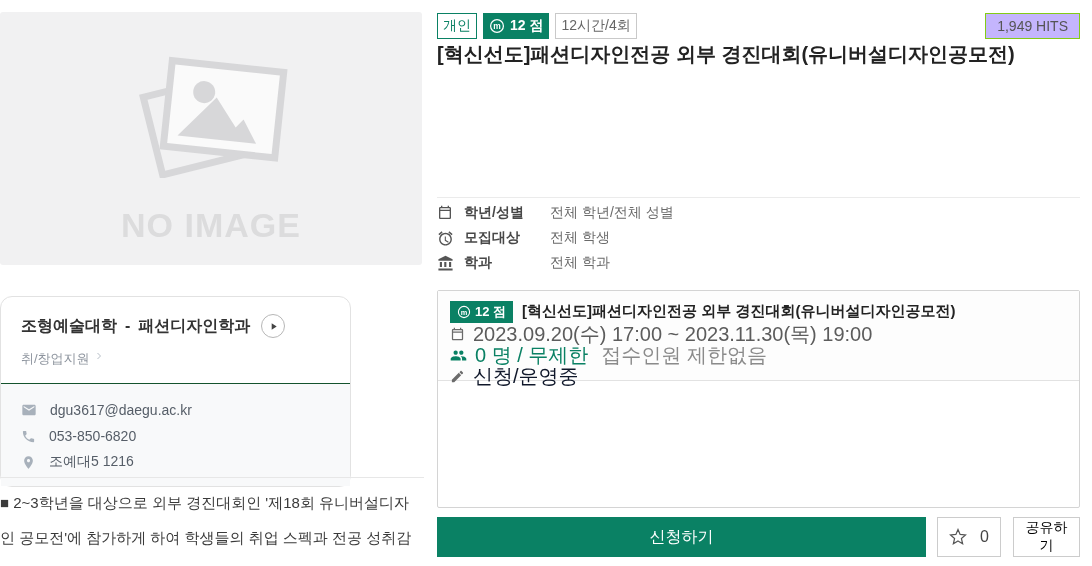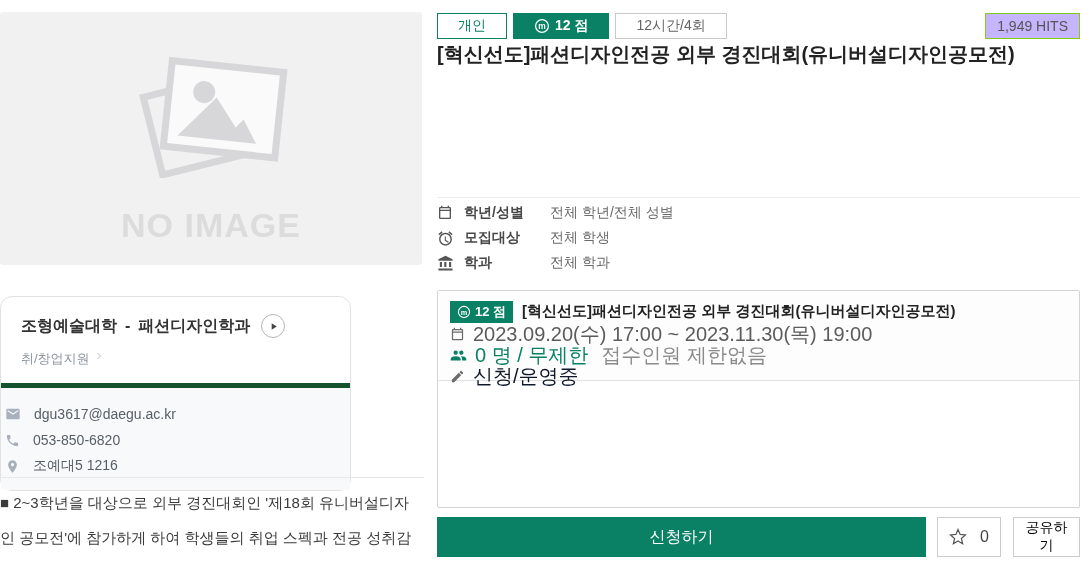--- a/index.html
+++ b/index.html
@@ -29,32 +29,32 @@
   }
   .org-head { padding:17px 20px 15px; }
   .org-title-row { display:flex; align-items:center; gap:8px; font-size:16px; font-weight:bold; color:#333; }
   .play-btn {
     width:24px; height:24px; border-radius:50%; border:1px solid #b7b7b7; background:#fff;
     display:flex; align-items:center; justify-content:center; padding:0; margin-left:3px; cursor:pointer; color:#444;
   }
   .org-sub-row { margin-top:12px; display:flex; align-items:flex-start; font-size:13px; color:#8c939d; }
   .org-sub-row .chev { margin-left:3px; color:#b6bec7; }
   .org-sub-row .ptype { margin-left:26px; font-size:14px; color:#5d6670; }
-  .org-contact { border-top:5px solid #14532d; background:#f8f9fa; padding:13px 4px 11px; }
+  .org-contact { border-top:1px solid #14532d; background:#f8f9fa; padding:13px 20px 11px; }
   .contact-row { display:flex; align-items:center; gap:13px; height:26px; font-size:14px; color:#565e68; }
   .contact-row .cicon { color:#a8b1bb; flex:none; }
 
   .desc {
     position:absolute; left:0; top:477px; width:424px; border-top:1px solid #e7e7e7;
   }
   .desc p { margin:7px 0 0; font-size:15px; line-height:35px; color:#3a3a3a; }
 
   
   .badges-row { position:absolute; left:437px; top:13px; display:flex; gap:6px; align-items:stretch; }
-  .badge { font-size:14px; padding:3px 20px; display:flex; align-items:center; background:#fff; }
+  .badge { font-size:14px; padding:3px 5px; display:flex; align-items:center; background:#fff; }
   .badge.outline-accent { border:1px solid #0a8164; color:#0a8164; }
   .badge.filled { background:#0a8164; border:1px solid #0a8164; color:#fff; gap:5px; font-weight:bold; }
   .badge.outline-gray { border:1px solid #c9c9c9; color:#666; }
   .hits {
     position:absolute; right:12px; top:13px; border:1px solid #84cc16; color:#555;
     font-size:14px; padding:4px 11px; background:#c4b5fd;
   }
   .page-title {
     position:absolute; left:437px; top:41px; margin:0; width:645px;
     font-size:20px; font-weight:bold; color:#222;

